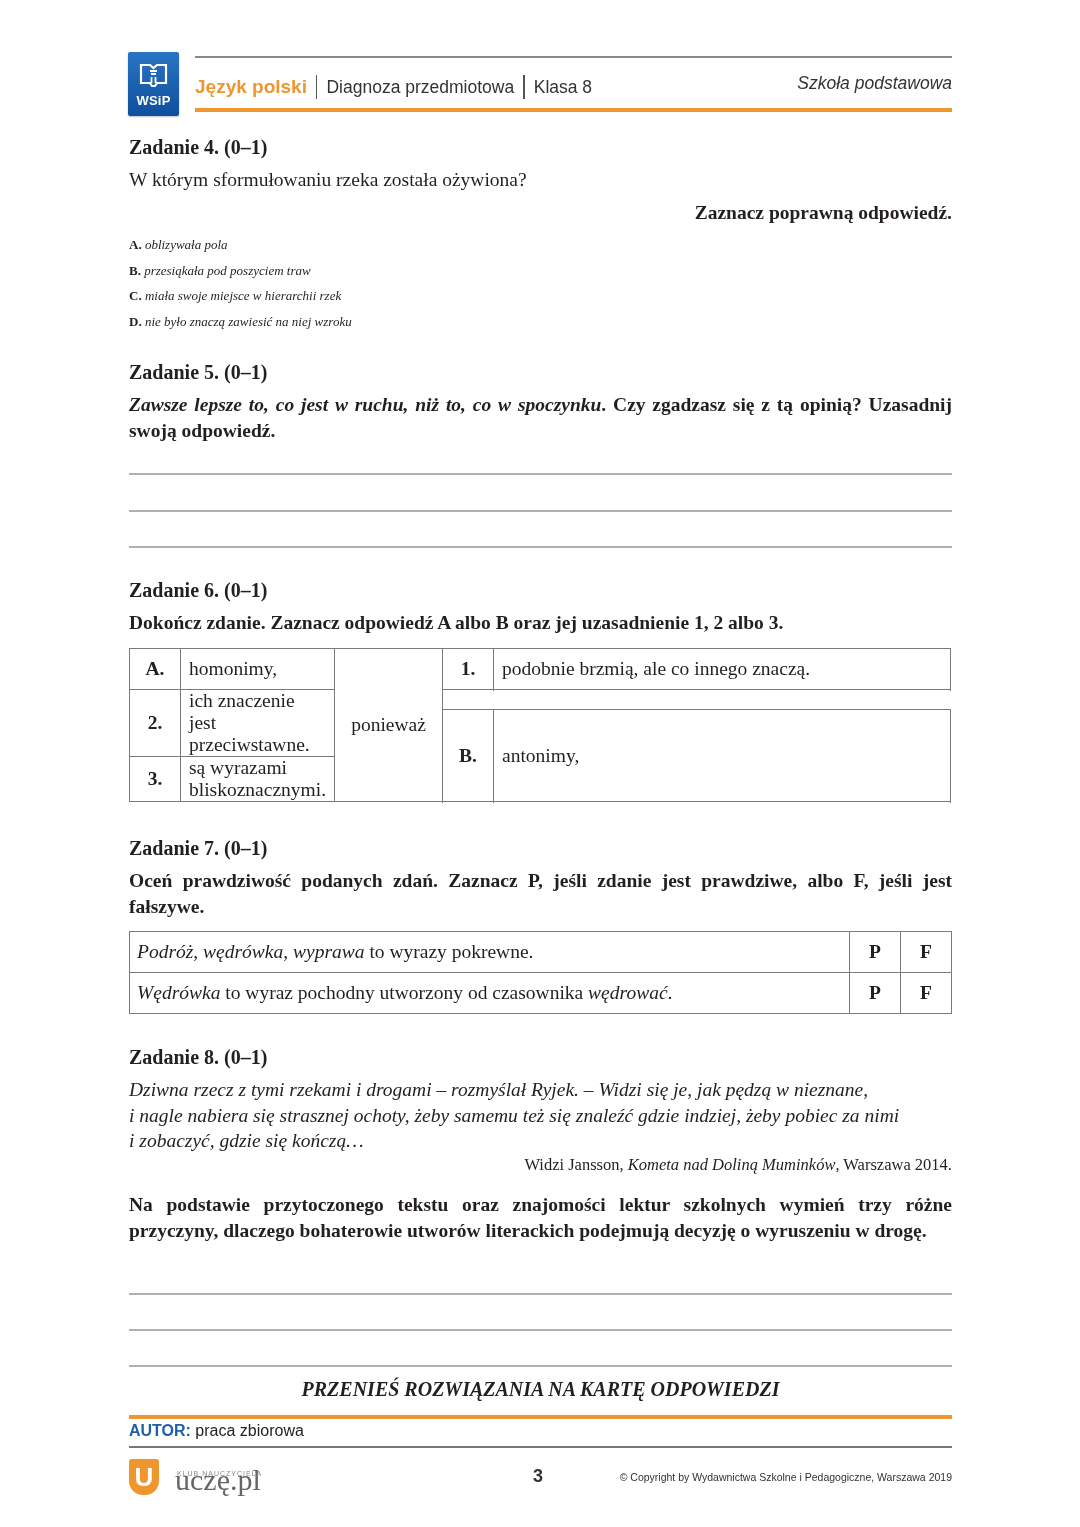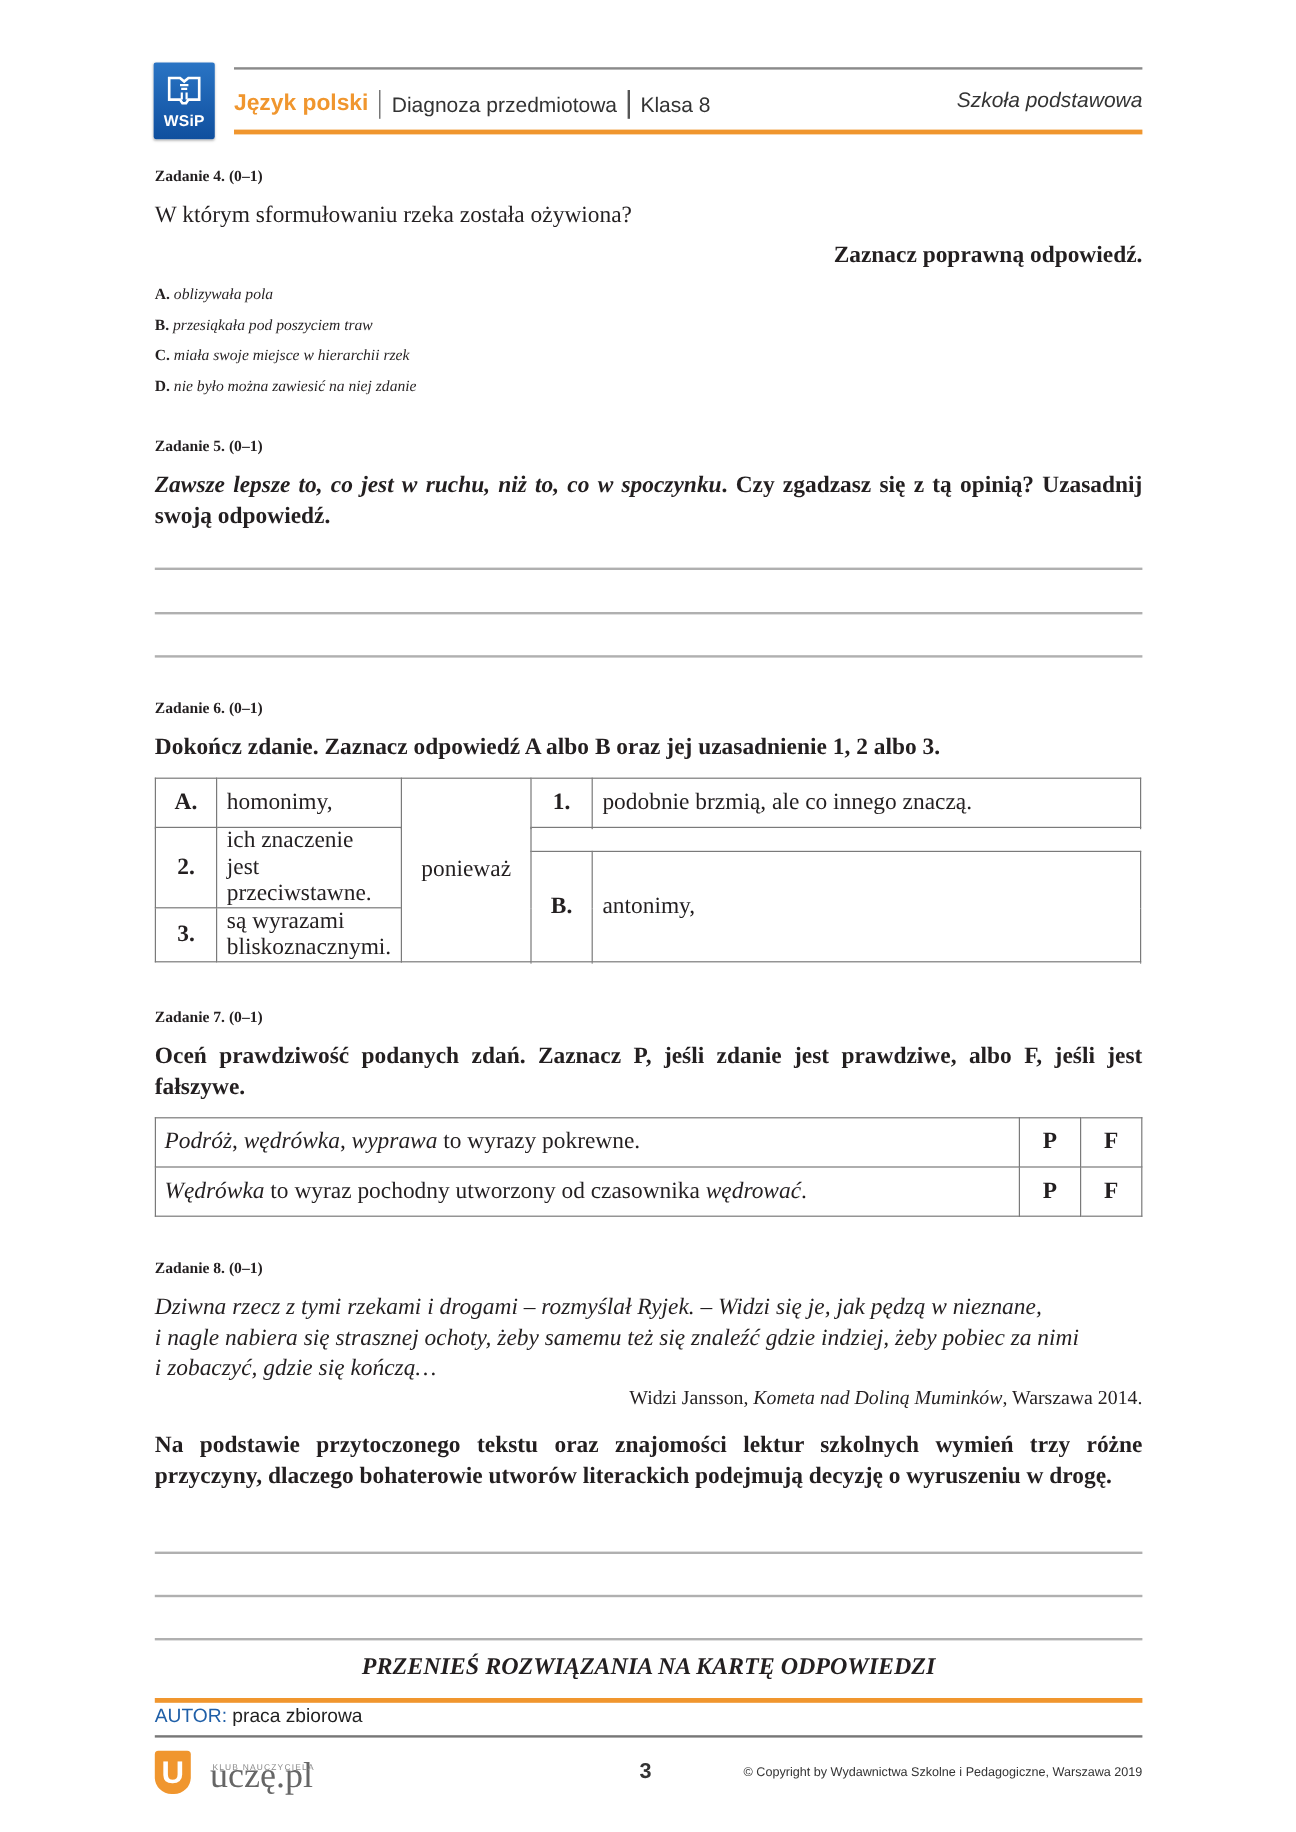--- a/index.html
+++ b/index.html
@@ -12,41 +12,41 @@
   .logo .logo-text { position: absolute; left: 0; right: 0; top: 41px; text-align: center; color: #fff; font-family: "Liberation Sans", sans-serif; font-weight: bold; font-size: 13px; letter-spacing: 0.2px; }
   .hdr-top-line { position: absolute; left: 195px; top: 56px; width: 757px; height: 2px; background: #8a8a8a; }
   .hdr-bottom-line { position: absolute; left: 195px; top: 108px; width: 757px; height: 4px; background: #f0962e; }
   .hdr-row { position: absolute; left: 195px; top: 73px; height: 28px; display: flex; align-items: center; font-family: "Liberation Sans", sans-serif; font-size: 17.5px; color: #333; }
   .hdr-subject { color: #f0962e; font-weight: bold; font-size: 19px; }
   .hdr-sep { width: 1.5px; height: 24px; background: #555; margin: 0 9px; }
   .hdr-right { position: absolute; right: 128px; top: 73px; font-family: "Liberation Sans", sans-serif; font-style: italic; font-size: 17.5px; color: #333; }
 
   
   .content { position: absolute; left: 129px; width: 823px; }
-  .task-title { font-weight: bold; font-size: 13px; line-height: 26px; }
+  .task-title { font-weight: bold; font-size: 20px; line-height: 26px; }
   .p { font-size: 19.5px; line-height: 26px; }
   .b { font-weight: bold; }
   .i { font-style: italic; }
   .opt { font-size: 13px; line-height: 25.5px; }
   .opt .letter { font-weight: bold; }
   .opt .text { font-style: italic; }
   .answer-line { position: absolute; left: 129px; width: 823px; height: 1.5px; background: #b0b0b0; }
   .justify { text-align: justify; text-align-last: left; }
 
   table { border-collapse: collapse; font-size: 19.5px; }
   td { border: 1.5px solid #7a7a7a; padding: 0 8px; vertical-align: middle; }
   .t6 td.letter { font-weight: bold; text-align: center; width: 51px; }
   .t6 td.num { font-weight: bold; text-align: center; width: 51px; }
   .t7 td.pf { font-weight: bold; text-align: center; width: 51px; }
 
   .transfer { position: absolute; left: 129px; width: 823px; top: 1378px; text-align: center; font-weight: bold; font-style: italic; font-size: 20px; }
   .footer-orange { position: absolute; left: 129px; top: 1415px; width: 823px; height: 4px; background: #f0962e; }
   .footer-gray { position: absolute; left: 129px; top: 1446px; width: 823px; height: 1.5px; background: #777; }
   .autor { position: absolute; left: 129px; top: 1422px; font-family: "Liberation Sans", sans-serif; font-size: 16px; color: #222; }
-  .autor .lbl { color: #1f5fa8; font-weight: normal; }
+  .autor .lbl { color: #1f5fa8; font-weight: bold; }
   .ucze { position: absolute; left: 129px; top: 1455px; height: 40px; display: flex; align-items: flex-end; }
   .ucze-badge { width: 30px; height: 36px; background: #f0962e; border-radius: 3px 3px 14px 14px; position: relative; }
   .ucze-badge span { position: absolute; left: 0; right: 0; top: 3px; text-align: center; color: #fff; font-family: "Liberation Sans", sans-serif; font-weight: bold; font-size: 26px; line-height: 30px; }
   .ucze-text { position: relative; margin-left: 16px; font-family: "Liberation Serif", serif; font-size: 30px; line-height: 30px; color: #666; }
   .ucze-klub { position: absolute; left: 2px; top: -6px; font-family: "Liberation Sans", sans-serif; font-size: 7px; letter-spacing: 1px; color: #888; white-space: nowrap; }
   .page-num { position: absolute; left: 533px; top: 1466px; font-family: "Liberation Sans", sans-serif; font-weight: bold; font-size: 18px; color: #333; }
   .copyright { position: absolute; right: 128px; top: 1471px; font-family: "Liberation Sans", sans-serif; font-size: 10.5px; color: #333; }
 </style>
 </head>
 <body>
@@ -70,21 +70,21 @@
 <div class="hdr-bottom-line"></div>
 
 <div class="content" style="top:134px;">
   <div class="task-title">Zadanie 4. (0–1)</div>
   <div class="p" style="margin-top:7px;">W którym sformułowaniu rzeka została ożywiona?</div>
   <div class="p b" style="margin-top:7px;text-align:right;">Zaznacz poprawną odpowiedź.</div>
   <div style="margin-top:6px;">
     <div class="opt"><span class="letter">A.</span> <span class="text">oblizywała pola</span></div>
     <div class="opt"><span class="letter">B.</span> <span class="text">przesiąkała pod poszyciem traw</span></div>
     <div class="opt"><span class="letter">C.</span> <span class="text">miała swoje miejsce w hierarchii rzek</span></div>
-    <div class="opt"><span class="letter">D.</span> <span class="text">nie było można zawiesić na niej zdanie</span></div>
+    <div class="opt"><span class="letter">D.</span> <span class="text">nie było znaczą zawiesić na niej wzroku</span></div>
   </div>
 </div>
 
 <div class="content" style="top:359px;">
   <div class="task-title">Zadanie 5. (0–1)</div>
   <div class="p b justify" style="margin-top:7px;"><span class="i">Zawsze lepsze to, co jest w ruchu, niż to, co w spoczynku</span><span>. Czy zgadzasz się z tą opinią? Uzasadnij swoją odpowiedź.</span></div>
 </div>
 <div class="answer-line" style="top:473px;"></div>
 <div class="answer-line" style="top:510px;"></div>
 <div class="answer-line" style="top:546px;"></div>

